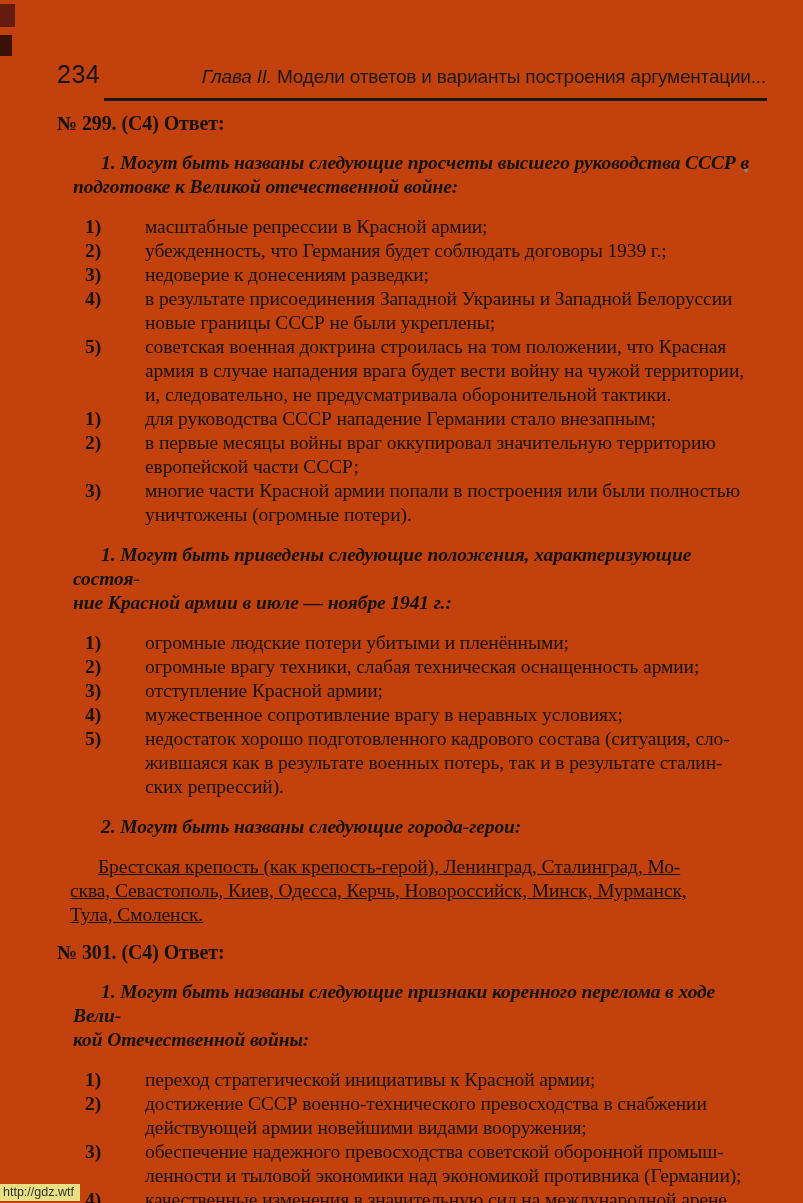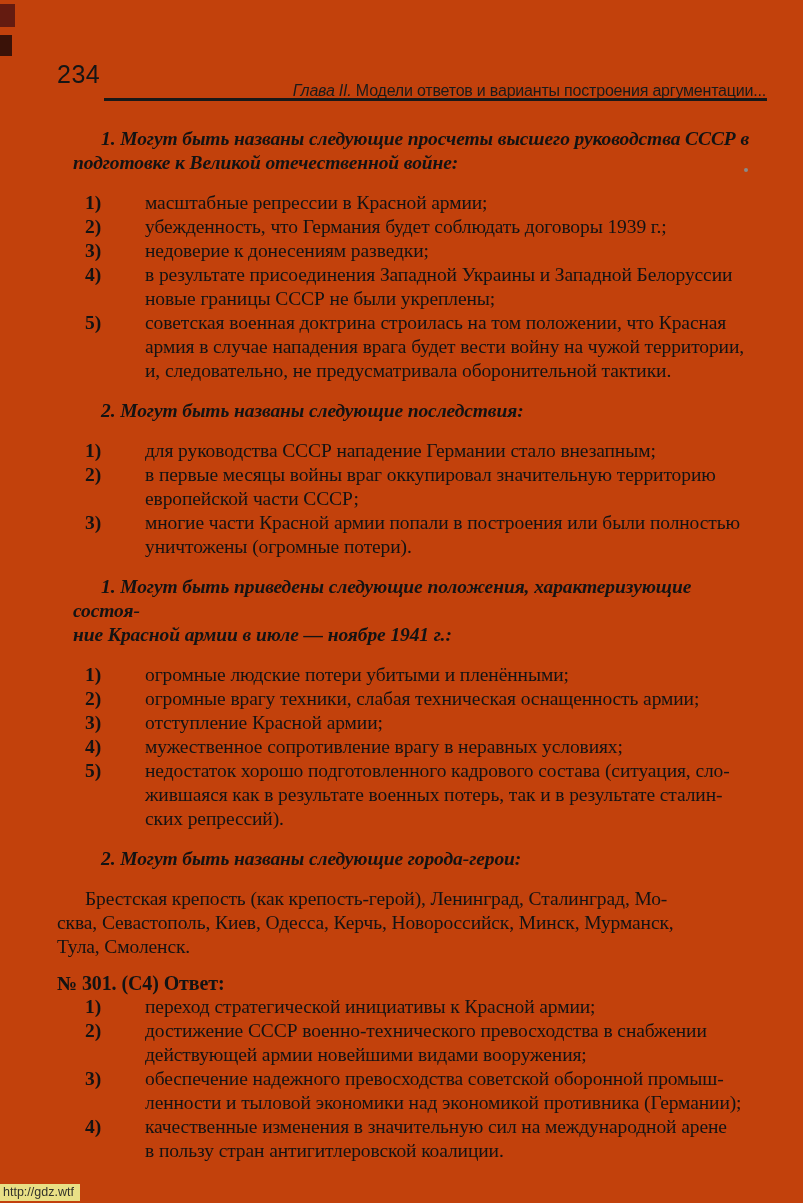--- a/index.html
+++ b/index.html
@@ -13,37 +13,37 @@
   .edge-mark.m1 { top:4px;  width:15px; height:23px; background:#641b10; }
   .edge-mark.m2 { top:35px; width:12px; height:21px; background:#3a1208; }
   .stray-dot { position:absolute; top:168px; right:55px; width:4px; height:4px;
                background:#8a8a8a; border-radius:50%; }
 
   
   .pageno  { position:absolute; left:57px; top:60px;
              font-family:"Liberation Sans", sans-serif; font-size:25px;
              letter-spacing:0.5px; color:#151515; }
   .runhead { position:absolute; right:37px; top:66px; white-space:nowrap;
-             font-family:"Liberation Sans", sans-serif; font-size:16px;
-             letter-spacing:-0.2px; color:#1a1a1a;margin-top:16px; }
+             font-family:"Liberation Sans", sans-serif; font-size:19px;
+             letter-spacing:-0.2px; color:#1a1a1a; }
   .runhead .chap { font-style:italic; }
   .rule { position:absolute; left:104px; right:36px; top:98px; height:3px;
           background:#181818; }
 
   
   main { position:absolute; left:57px; right:36px; top:111px;
          font-size:19.5px; line-height:24px; letter-spacing:-0.1px; }
   .sec-h { margin:0; font-size:20px; line-height:24px; font-weight:700; }
   .mt    { margin-top:12px; }
   .intro { margin:16px; font-style:italic; font-weight:700; text-indent:28px;
            white-space:pre-line; }
   .item  { display:flex; padding-left:28px; }
   .num   { flex:0 0 38px; font-weight:700; }
   .itxt  { flex:1; white-space:pre-line;margin-left:22px; }
-  .plain { margin:0; text-indent:28px; white-space:pre-line; }
+  .plain { margin:13px; text-indent:28px; white-space:pre-line;text-decoration:underline; }
 
   
   .wm { position:absolute; left:0; bottom:2px; display:inline-block;
         background:#e9e086; color:#32322a; text-decoration:none;
         font-family:"Liberation Sans", sans-serif; font-size:12.5px;
         padding:1px 6px 2px 3px; }
 </style>
 </head>
 <body>
 
@@ -55,20 +55,21 @@
 
   <div class="pageno">234</div>
   <div class="runhead">
     <span class="chap">Глава II.</span><span> Модели ответов и варианты построения аргументации...</span>
   </div>
   <div class="rule"></div>
 
   <main>
 
     <section>
+      <h2 class="sec-h">№ 299. (С4) Ответ:</h2>
       <p class="intro">1. Могут быть названы следующие просчеты высшего руководства СССР в
 подготовке к Великой отечественной войне:</p>
       <div class="item">
         <span class="num">1)</span>
         <span class="itxt">масштабные репрессии в Красной армии;</span>
       </div>
       <div class="item">
         <span class="num">2)</span>
         <span class="itxt">убежденность, что Германия будет соблюдать договоры 1939 г.;</span>
       </div>
@@ -80,21 +81,20 @@
         <span class="num">4)</span>
         <span class="itxt">в результате присоединения Западной Украины и Западной Белоруссии
 новые границы СССР не были укреплены;</span>
       </div>
       <div class="item">
         <span class="num">5)</span>
         <span class="itxt">советская военная доктрина строилась на том положении, что Красная
 армия в случае нападения врага будет вести войну на чужой территории,
 и, следовательно, не предусматривала оборонительной тактики.</span>
       </div>
-      <p class="intro">2. Могут быть названы следующие последствия:</p>
       <div class="item">
         <span class="num">1)</span>
         <span class="itxt">для руководства СССР нападение Германии стало внезапным;</span>
       </div>
       <div class="item">
         <span class="num">2)</span>
         <span class="itxt">в первые месяцы войны враг оккупировал значительную территорию
 европейской части СССР;</span>
       </div>
       <div class="item">
@@ -130,20 +130,22 @@
 ских репрессий).</span>
       </div>
       <p class="intro">2. Могут быть названы следующие города-герои:</p>
       <p class="plain">Брестская крепость (как крепость-герой), Ленинград, Сталинград, Мо-
 сква, Севастополь, Киев, Одесса, Керчь, Новороссийск, Минск, Мурманск,
 Тула, Смоленск.</p>
     </section>
 
     <section>
       <h2 class="sec-h mt">№ 301. (С4) Ответ:</h2>
+      <p class="intro">1. Могут быть названы следующие признаки коренного перелома в ходе Вели-
+кой Отечественной войны:</p>
       <div class="item">
         <span class="num">1)</span>
         <span class="itxt">переход стратегической инициативы к Красной армии;</span>
       </div>
       <div class="item">
         <span class="num">2)</span>
         <span class="itxt">достижение СССР военно-технического превосходства в снабжении
 действующей армии новейшими видами вооружения;</span>
       </div>
       <div class="item">

